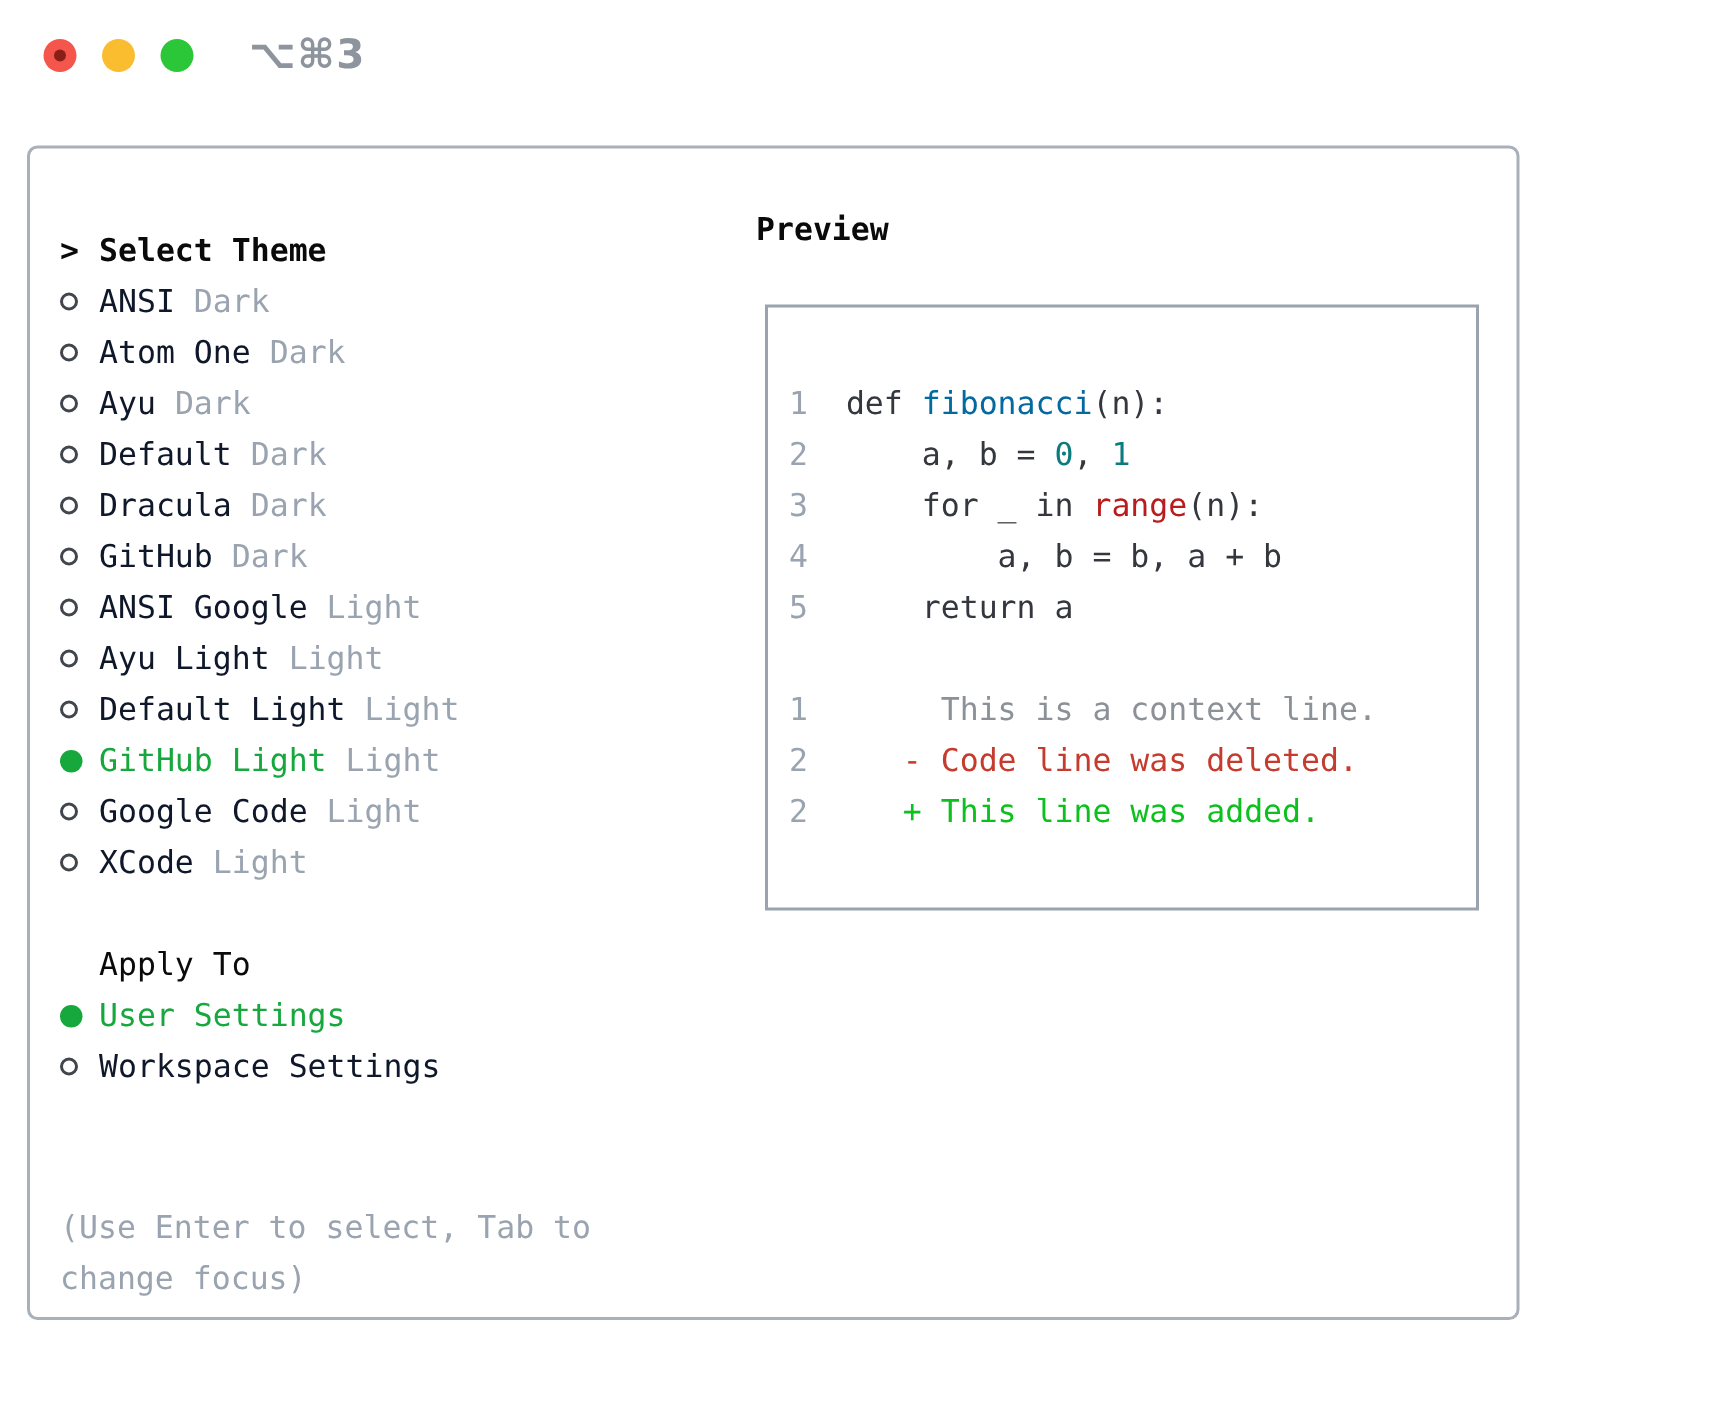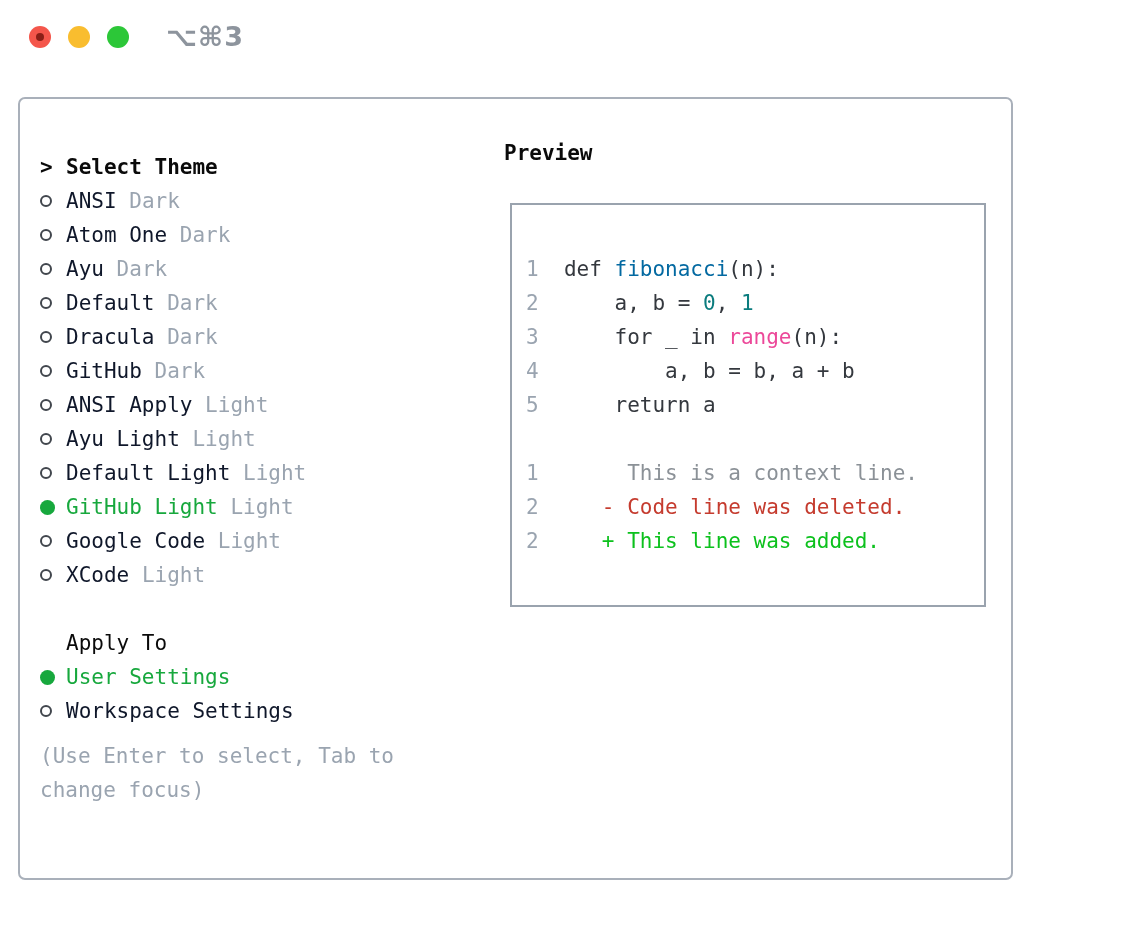--- a/index.html
+++ b/index.html
@@ -32,34 +32,34 @@
   .dot-sel { width:15px; height:15px; border-radius:50%; background:#17a83d; }
   .caret { color:#0a0a0a; font-weight:bold; }
   .txt { white-space:pre; }
   .name { color:#0f172a; }
   .name-sel { color:#17a83d; }
   .variant { color:#9aa4b0; }
   .hdr { color:#0a0a0a; font-weight:bold; }
   .hdr-plain { color:#0a0a0a; }
   #theme-col { position:absolute; left:20px; top:51px; }
   #apply-col { position:absolute; left:20px; top:527px; }
-  #hint { position:absolute; left:20px; top:640px; color:#9aa4b0; }
+  #hint { position:absolute; left:20px; top:702px; color:#9aa4b0; }
   #hint .row { color:#9aa4b0; }
   
   #preview-header { position:absolute; left:484px; top:37px; }
   #preview-box {
     position:absolute; left:490px; top:104px; width:476px; height:404px;
     border:2px solid #9aa3ae; background:#ffffff;
   }
   #code { position:absolute; left:14px; top:47px; }
   .ln { width:3ch; flex:none; color:#9aa4b0; white-space:pre; }
   .c-code   { color:#34383e; }
   .c-func   { color:#0369a1; }
   .c-num    { color:#0b7c7e; }
-  .c-builtin{ color:#ec4899;margin-top:40px; }
+  .c-builtin{ color:#b91c1c;margin-top:40px; }
   .c-context{ color:#8b9197; }
   .c-deleted{ color:#c53b2e; }
   .c-added  { color:#0cc11d; }
 </style>
 </head>
 <body>
 
 <div id="page">
 
   <div id="titlebar">
@@ -114,21 +114,21 @@
         <div class="row">
           <span class="marker">
             <span class="ring"></span>
           </span>
           <span class="txt"><span class="name">GitHub</span> <span class="variant">Dark</span></span>
         </div>
         <div class="row">
           <span class="marker">
             <span class="ring"></span>
           </span>
-          <span class="txt"><span class="name">ANSI Apply</span> <span class="variant">Light</span></span>
+          <span class="txt"><span class="name">ANSI Google</span> <span class="variant">Light</span></span>
         </div>
         <div class="row">
           <span class="marker">
             <span class="ring"></span>
           </span>
           <span class="txt"><span class="name">Ayu Light</span> <span class="variant">Light</span></span>
         </div>
         <div class="row">
           <span class="marker">
             <span class="ring"></span>

